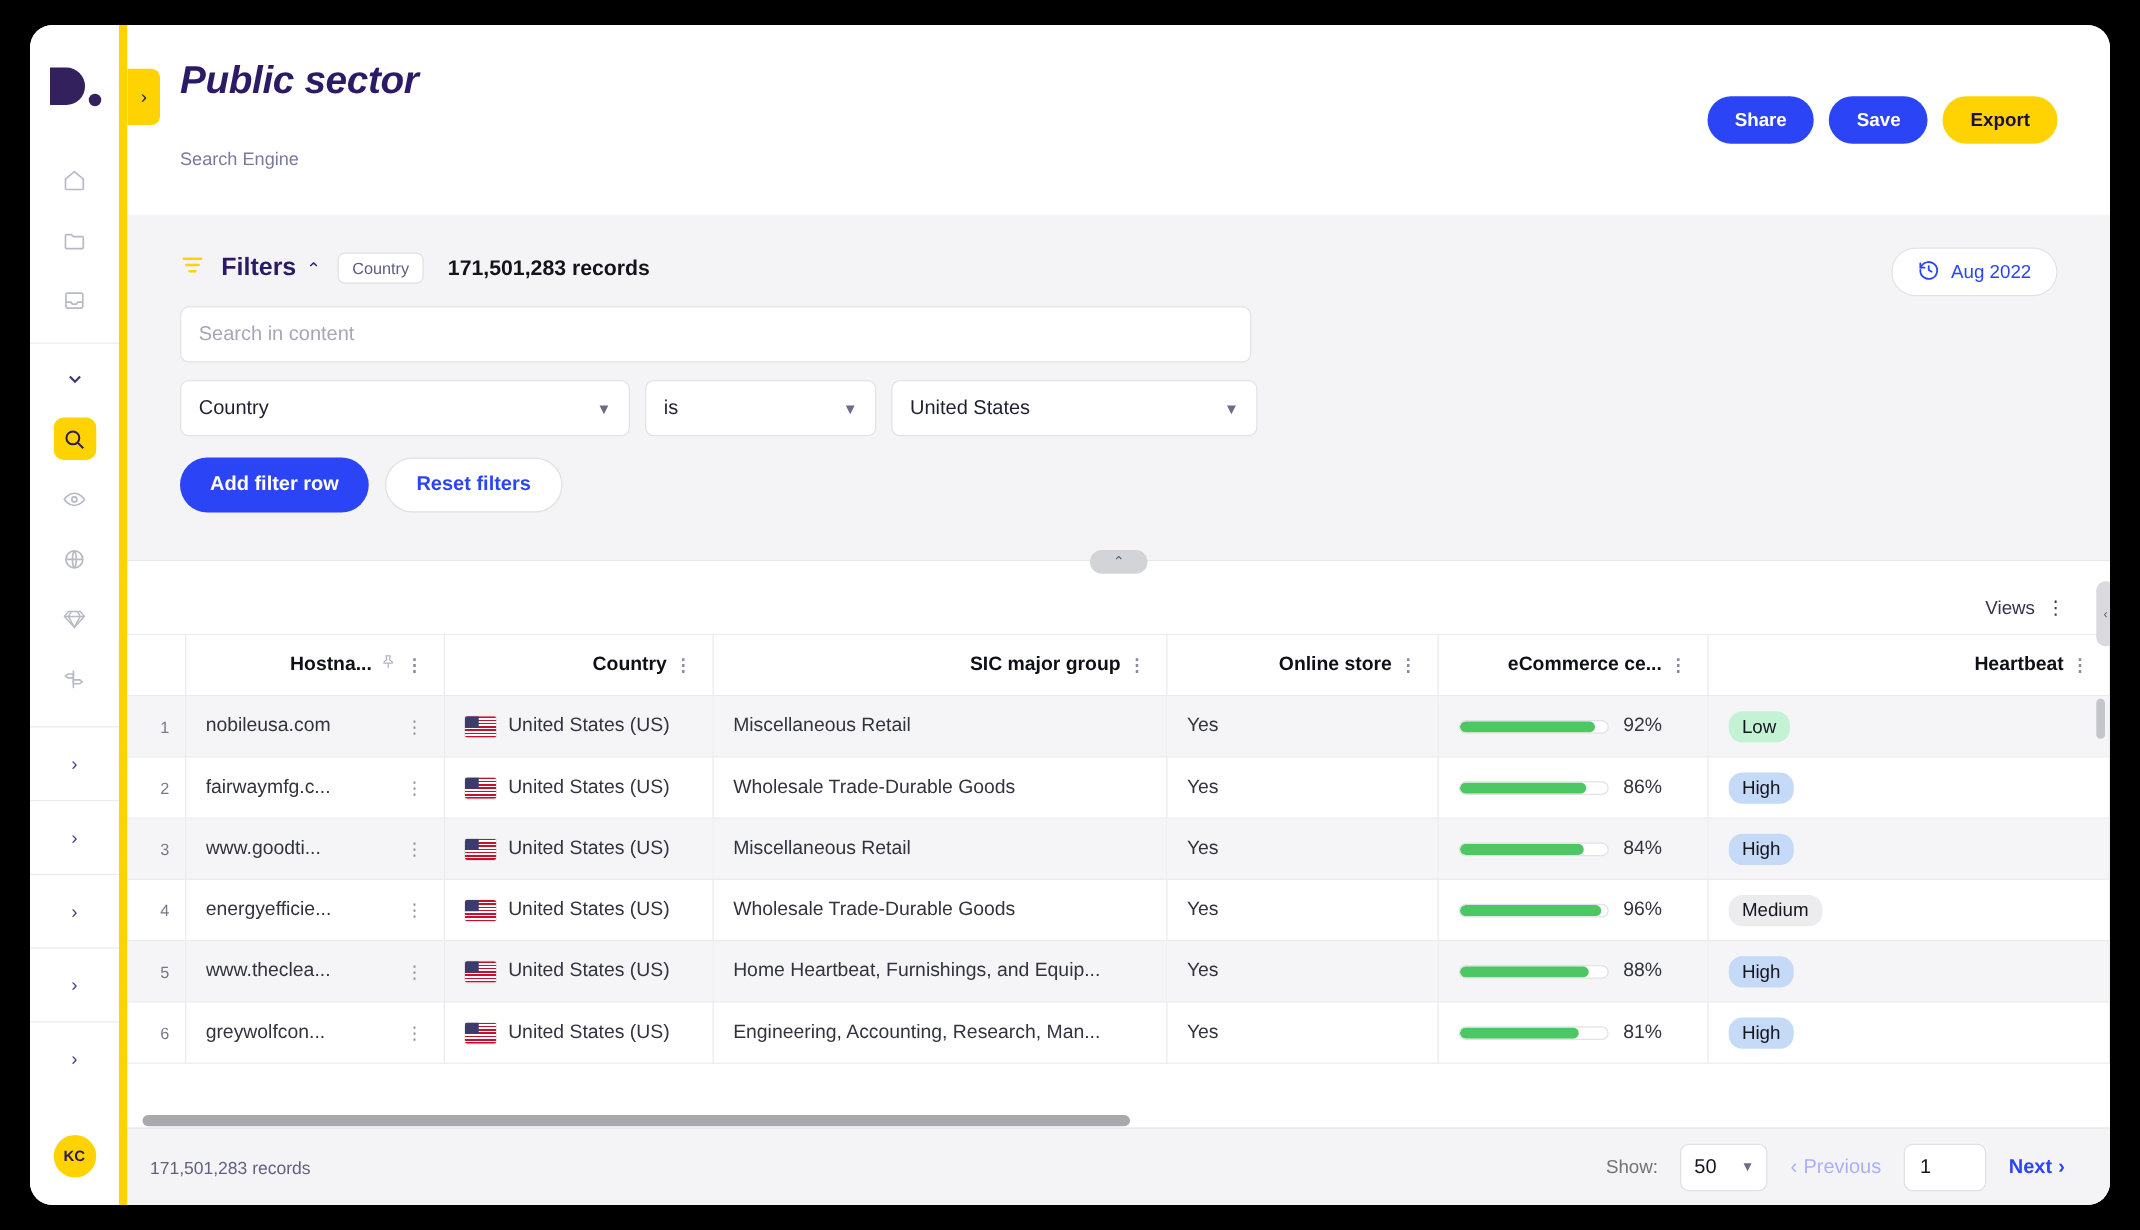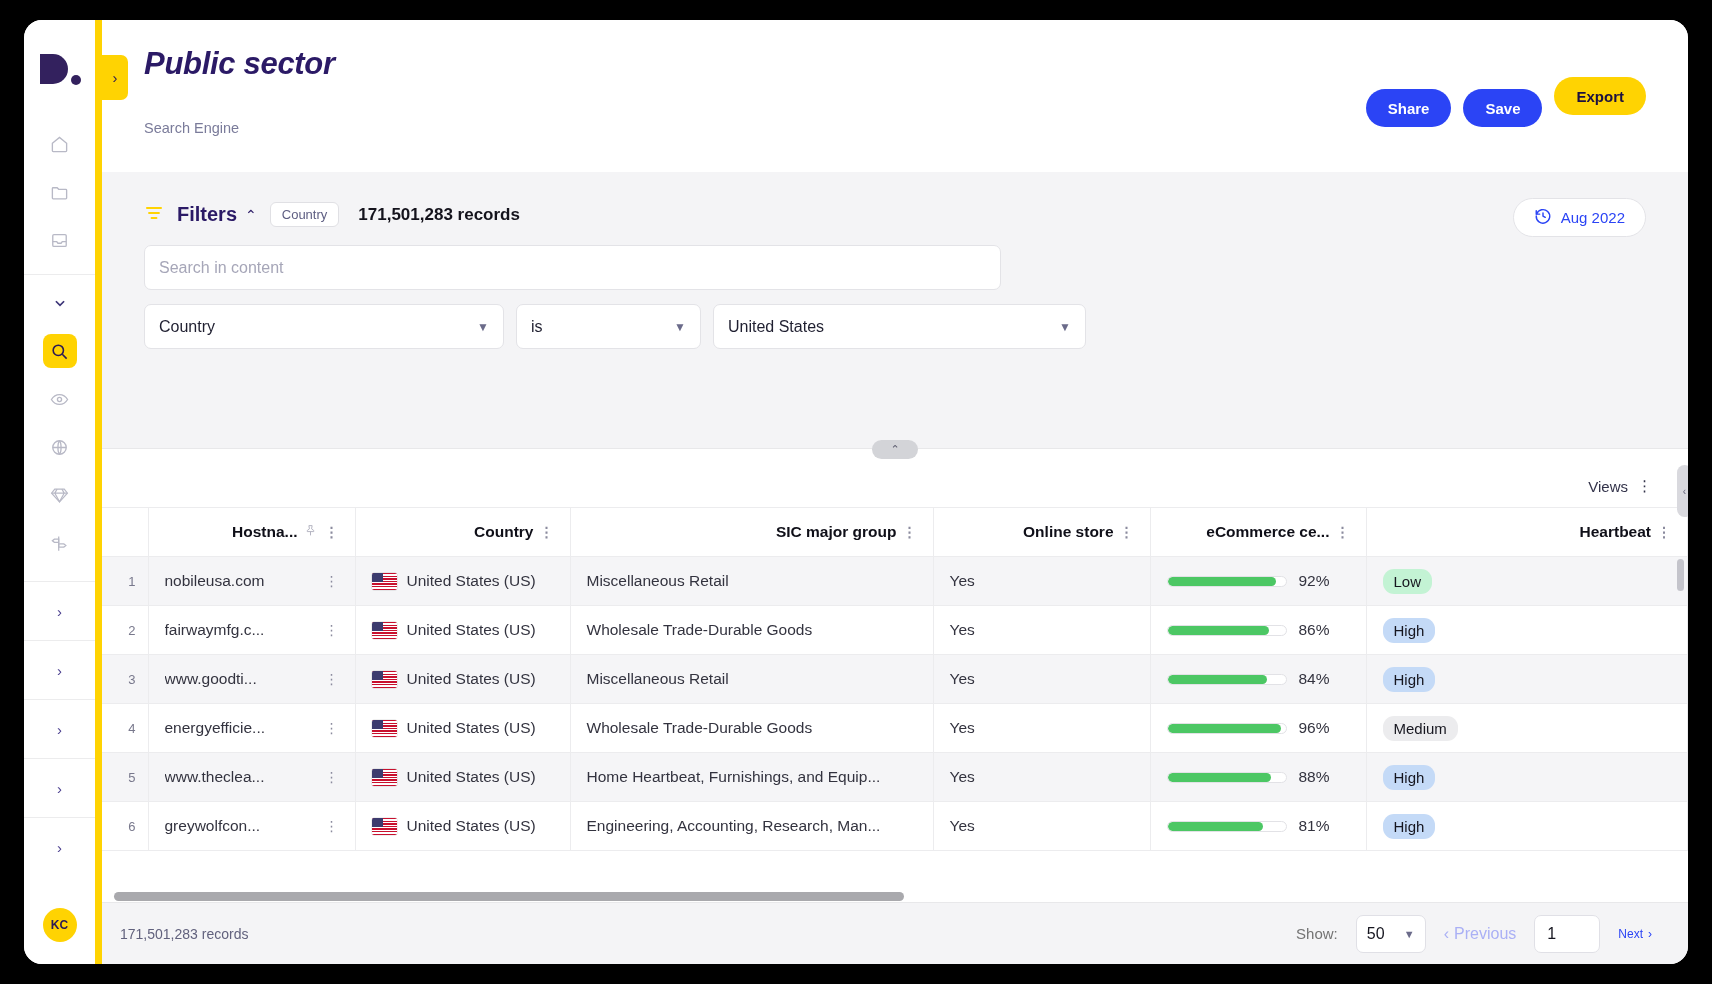--- a/index.html
+++ b/index.html
@@ -83,21 +83,21 @@
   }
   .hdr-btns { position: absolute; right: 42px; top: 57px; display: flex; gap: 12px; }
   .btn {
     border: none; border-radius: 20px;
     padding: 0 22px; height: 38px;
     font-size: 15px; font-weight: bold;
     cursor: pointer;
     display: flex; align-items: center; justify-content: center;
     font-family: "Liberation Sans", sans-serif;
   }
-  .btn-blue { background: #2B44F5; color: #fff; margin-top: 12px; }
+  .btn-blue { background: #2B44F5; color: #fff; }
   .btn-yellow { background: #FFD302; color: #1c1040; }
 
   
   .filters {
     background: #f4f4f6;
     flex: 0 0 277px;
     padding: 30px 42px 0 42px;
     position: relative;
     border-bottom: 1px solid #e8e8ea;
   }
@@ -131,21 +131,21 @@
   .search-box input::placeholder { color: #a6a6b8; }
   .filter-row { margin-top: 14px; display: flex; gap: 12px; }
   .sel {
     background: #fff; border: 1px solid #e3e3e7; border-radius: 7px;
     height: 45px; display: flex; align-items: center; justify-content: space-between;
     padding: 0 14px; font-size: 16px; color: #1f1f30;
   }
   .sel .cv { color: #6b6b8a; font-size: 12px; margin-left: 14px; }
   .sel-field { width: 360px; }
   .sel-op { width: 185px; }
-  .sel-val { width: 373px; }
+  .sel-val { width: 293px; }
   .filter-actions { margin-top: 17px; display: flex; gap: 13px; align-items: center; }
   .btn-add {
     background: #2B44F5; color: #fff; border: none; border-radius: 22px;
     height: 44px; padding: 0 24px; font-size: 16px; font-weight: bold; cursor: pointer;
     font-family: "Liberation Sans", sans-serif;
   }
   .btn-reset {
     background: #fff; color: #2B44F5; border: 1px solid #e0e0e6; border-radius: 22px;
     height: 44px; padding: 0 24px; font-size: 16px; font-weight: bold; cursor: pointer;
     font-family: "Liberation Sans", sans-serif;
@@ -271,21 +271,21 @@
     display: flex; align-items: center; justify-content: space-between;
     font-size: 16px; color: #15151f;
   }
   .show-sel .cv { color: #6b6b8a; font-size: 11px; }
   .prev { font-size: 16px; color: #aab0f5; display: flex; align-items: center; gap: 5px; }
   .pagebox {
     background: #fff; border: 1px solid #e0e0e6; border-radius: 7px;
     height: 38px; width: 66px; display: flex; align-items: center; padding: 0 12px;
     font-size: 16px; color: #15151f;
   }
-  .next { font-size: 12px; color: #2B44F5; display: flex; align-items: center; gap: 5px; font-weight: 400; }
+  .next { font-size: 16px; color: #2B44F5; display: flex; align-items: center; gap: 5px; font-weight: 700; }
 </style>
 </head>
 <body>
 
 <div class="screen">
 
   <div class="rail">
     <div class="rail-logo">
       <svg width="44" height="36" viewBox="0 0 44 36" aria-hidden="true">
         <path d="M2 2 h13 a15 15 0 0 1 0 30 H2 Z" fill="#33215e"></path>
@@ -413,20 +413,24 @@
         <div class="sel sel-op">
           <span>is</span>
           <span class="cv">▼</span>
         </div>
         <div class="sel sel-val">
           <span>United States</span>
           <span class="cv">▼</span>
         </div>
       </div>
 
+      <div class="filter-actions">
+        <button class="btn-add">Add filter row</button>
+        <button class="btn-reset">Reset filters</button>
+      </div>
 
       <div class="collapse-handle">⌃</div>
     </div>
 
     <div class="tabbar">
       <div class="views">
         <span>Views</span>
         <span>⋮</span>
       </div>
     </div>

